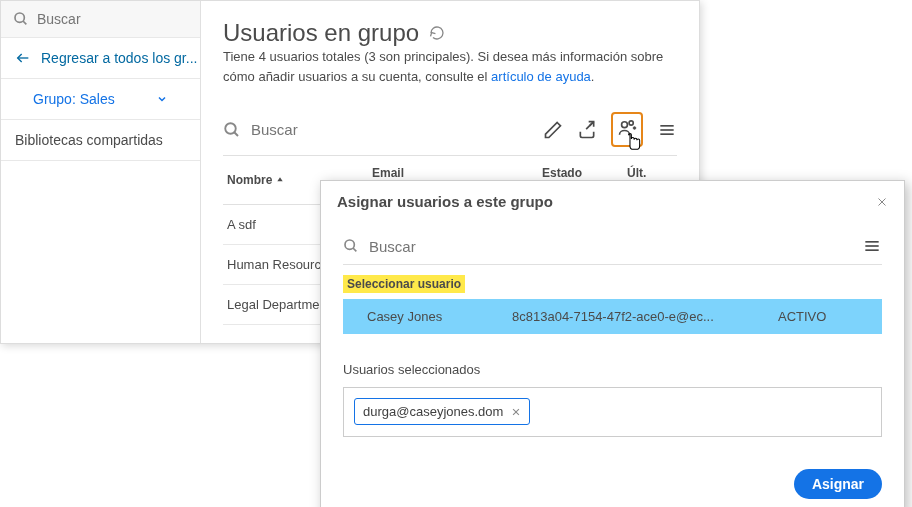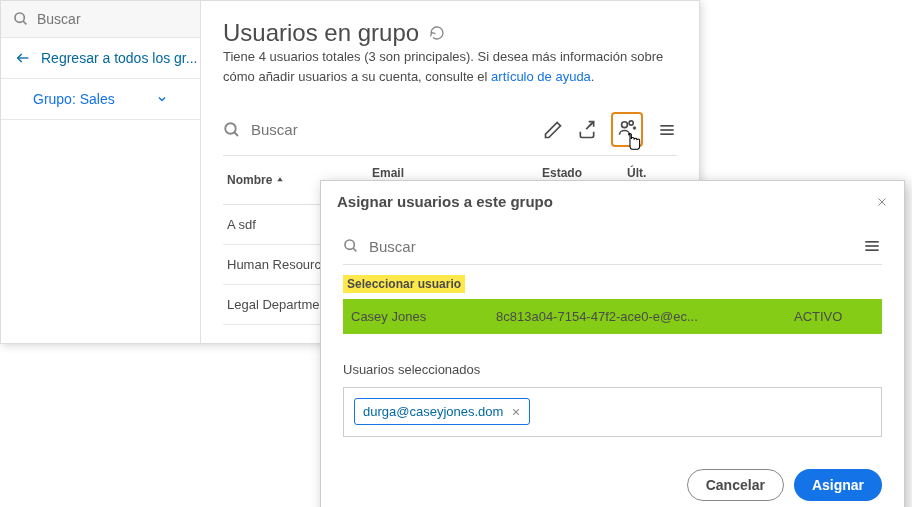--- a/index.html
+++ b/index.html
@@ -268,22 +268,22 @@
       background: #ffe94a;
       padding: 2px 4px;
       font-size: 12px;
       font-weight: 700;
       color: #4b4b4b;
       margin-top: 10px;
     }
     
     .user-row {
       display: flex;
-      background: #84cc16;
-      padding: 10px 8px;
+      background: #7dd3fc;
+      padding: 10px 24px;
       margin-top: 6px;
       font-size: 13px;
       cursor: pointer;
     }
     
     .user-name { flex: 0 0 145px; }
     .user-email { flex: 1; }
     .user-status { flex: 0 0 80px; }
     
     .selected-label {
@@ -300,21 +300,21 @@
     }
     
     .chip {
       display: inline-flex;
       align-items: center;
       gap: 8px;
       border: 1px solid #1473e6;
       border-radius: 3px;
       padding: 5px 8px;
       font-size: 13px;
-      color: #0369a1;
+      color: #404040;
     }
     
     .chip-close {
       width: 10px;
       height: 10px;
       cursor: pointer;
       color: #888;
     }
     
     .modal-footer {
@@ -362,20 +362,23 @@
           <line x1="20" y1="12" x2="4" y2="12"></line>
           <polyline points="10,6 4,12 10,18"></polyline>
         </svg>
       <span>Regresar a todos los gr...</span>
     </div>
     <div class="group-header">
       <span>Grupo: Sales</span>
       <svg class="chevron-down" viewBox="0 0 24 24" fill="none" stroke="currentColor" stroke-width="3">
           <polyline points="6,9 12,15 18,9"></polyline>
         </svg>
+    </div>
+    <div class="sidebar-item">
+      <span>Bibliotecas compartidas</span>
     </div>
   </div>
 
   <div class="content">
     <h1 class="page-title">
       <span>Usuarios en grupo</span>
       <svg class="refresh-icon" viewBox="0 0 24 24" fill="none" stroke="currentColor" stroke-width="2">
           <path d="M3 12a9 9 0 1 1 3 6.7"></path>
           <polyline points="3,18 3,12 9,12" transform="rotate(15 6 15)"></polyline>
         </svg>
@@ -483,16 +486,15 @@
       <span class="chip">
         <span>durga@caseyjones.dom</span>
         <svg class="chip-close" viewBox="0 0 24 24" fill="none" stroke="currentColor" stroke-width="2.5">
             <line x1="5" y1="5" x2="19" y2="19"></line>
             <line x1="19" y1="5" x2="5" y2="19"></line>
           </svg>
       </span>
     </div>
   </div>
   <div class="modal-footer">
-    <button class="btn btn-secondary">Cancelar</button>
     <button class="btn btn-primary">Asignar</button>
   </div>
 </div>
 
 </body></html>

